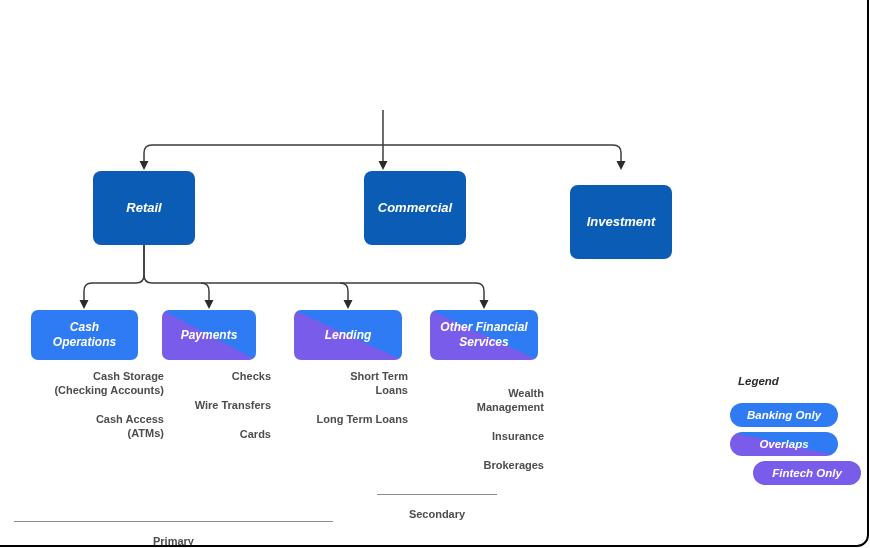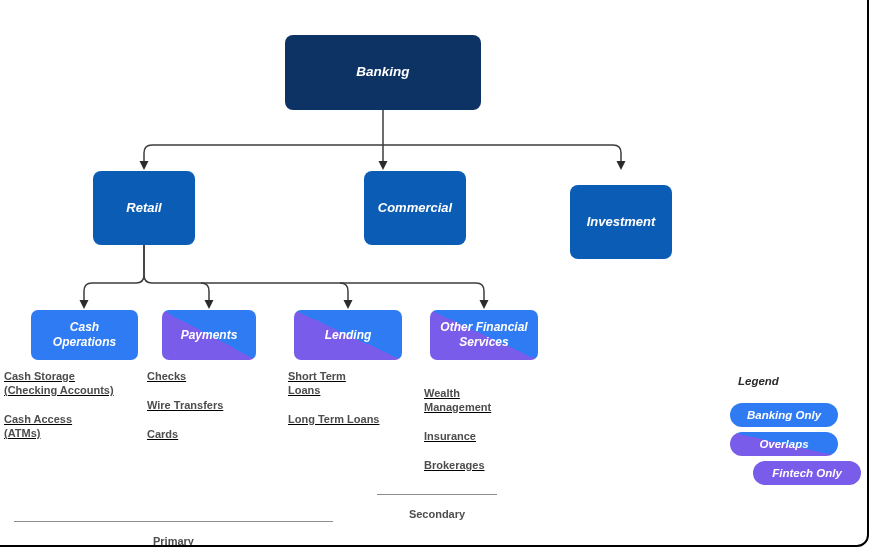--- a/index.html
+++ b/index.html
@@ -34,21 +34,21 @@
   .node.root   { background: var(--root-box, #0d3264); font-size: 13.5px; }
   .node.l2     { background: var(--level2-box, #0b5cb5); font-size: 13px; }
   .node.l3     { font-size: 12px; border-radius: 7px; }
   .l3.banking-only, .chip.banking-only { background: var(--banking-only, #2e7bf3); }
   .l3.fintech-only, .chip.fintech-only { background: var(--fintech-only, #7a5cea); margin-left: 23px; }
   .l3.overlap, .chip.overlap {
     background: linear-gradient(to bottom left,
       var(--banking-only, #2e7bf3) 50%, var(--fintech-only, #7a5cea) 50%);
   }
 
-  .col-list { position: absolute; z-index: 2; text-align: left; text-decoration: underline; }
+  .col-list { position: absolute; z-index: 2; text-align: right; }
   .col-list .item {
     color: var(--list-text, #4d4d4d); font-weight: bold; font-size: 11px;
     line-height: 14px; margin-bottom: 15px; white-space: pre-line;
   }
 
   .bracket { position: absolute; z-index: 2; text-align: center; }
   .bracket .rule { height: 1px; background: #8c8c8c; width: 100%; }
   .bracket .cap {
     margin-top: 13px; color: #4d4d4d; font-weight: bold; font-size: 11px;
   }
@@ -85,21 +85,20 @@
     <path class="line" d="M144,245 V275 Q144,283 136,283 H92 Q84,283 84,291 V301"></path>
     <path class="line" d="M144,245 V275 Q144,283 152,283 H476 Q484,283 484,291 V301"></path>
     <path class="line" d="M201,283 Q209,283 209,291 V301"></path>
     <path class="line" d="M340,283 Q348,283 348,291 V301"></path>
     <path class="arrow" d="M84,309 l-4.5,-9 h9 z"></path>
     <path class="arrow" d="M209,309 l-4.5,-9 h9 z"></path>
     <path class="arrow" d="M348,309 l-4.5,-9 h9 z"></path>
     <path class="arrow" d="M484,309 l-4.5,-9 h9 z"></path>
   </svg>
 
-  <div class="node root" style="left:285px; top:35px; width:196px; height:75px;">Banking</div>
 
   <div class="node l2" style="left:93px; top:171px; width:102px; height:74px;">Retail</div>
   <div class="node l2" style="left:332px; top:171px; width:102px; height:74px;margin-left:32px;">Commercial</div>
   <div class="node l2" style="left:570px; top:185px; width:102px; height:74px;">Investment</div>
 
   <div class="node l3 banking-only" style="left:31px; top:310px; width:107px; height:50px;">Cash
 Operations</div>
   <div class="node l3 overlap" style="left:162px; top:310px; width:94px; height:50px;">Payments</div>
   <div class="node l3 overlap" style="left:294px; top:310px; width:108px; height:50px;">Lending</div>
   <div class="node l3 overlap" style="left:430px; top:310px; width:108px; height:50px;">Other Financial

